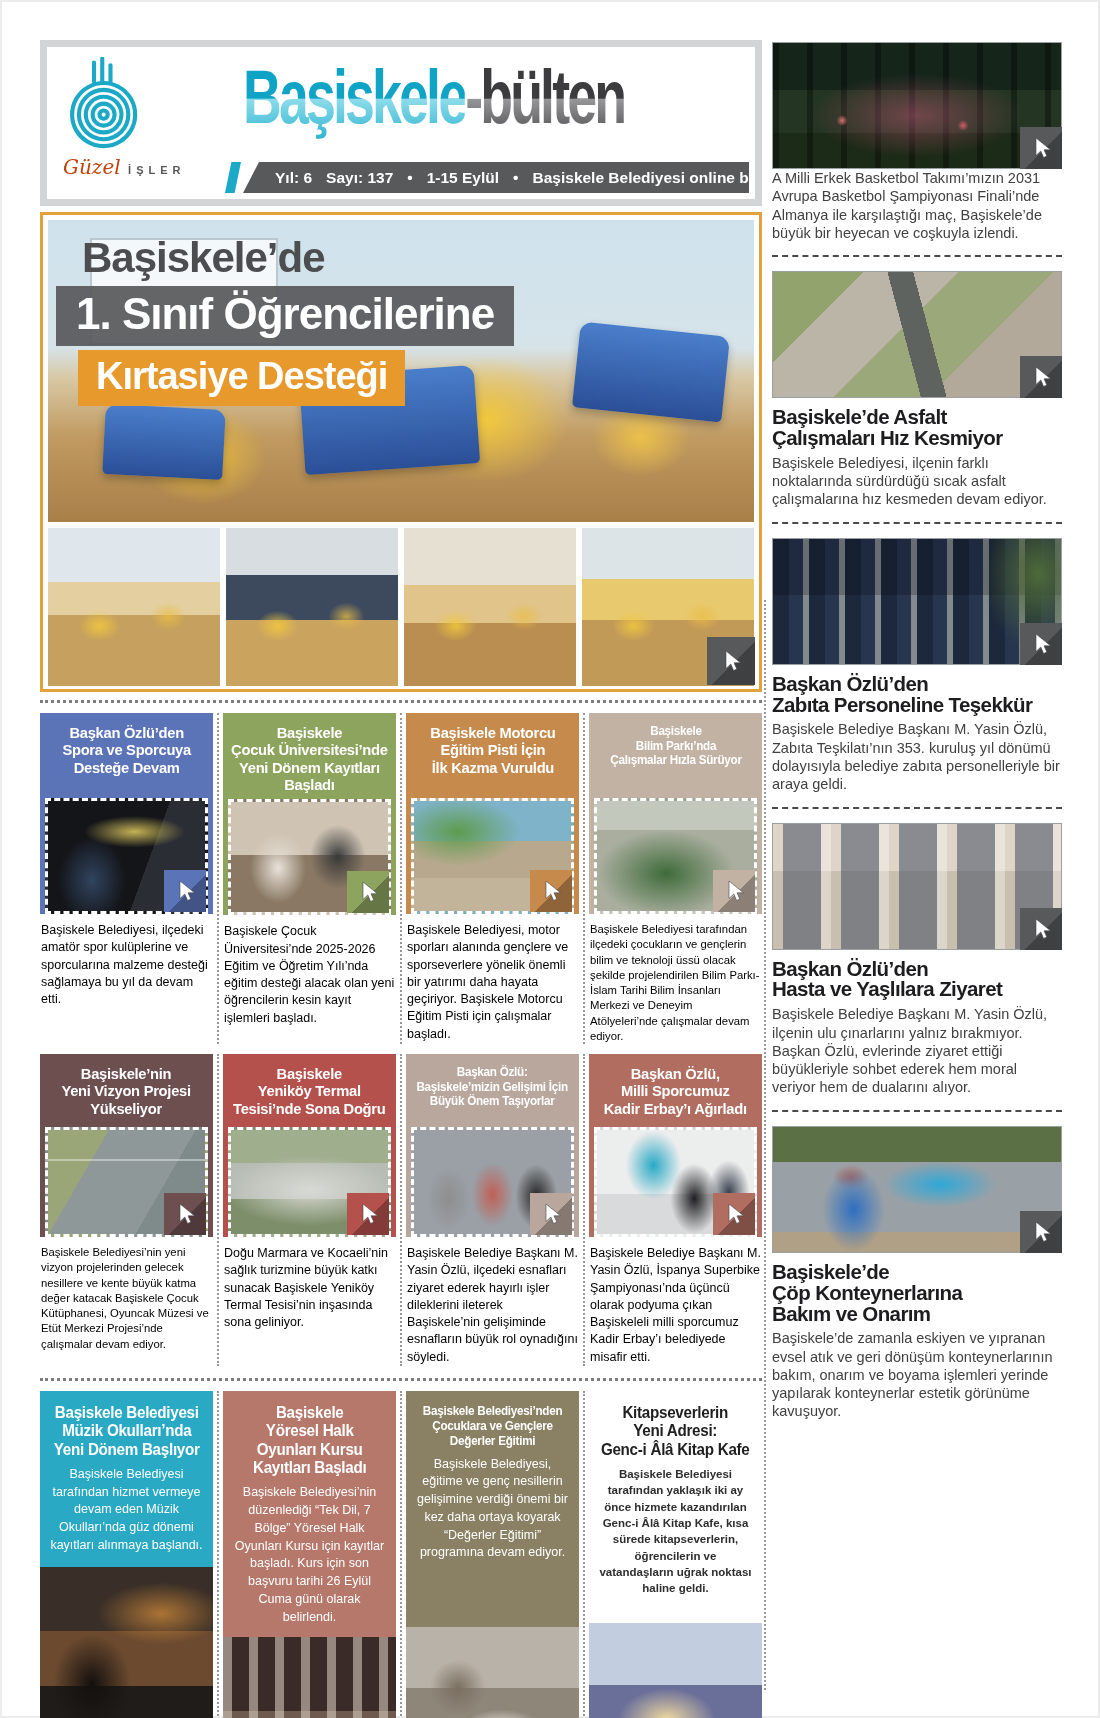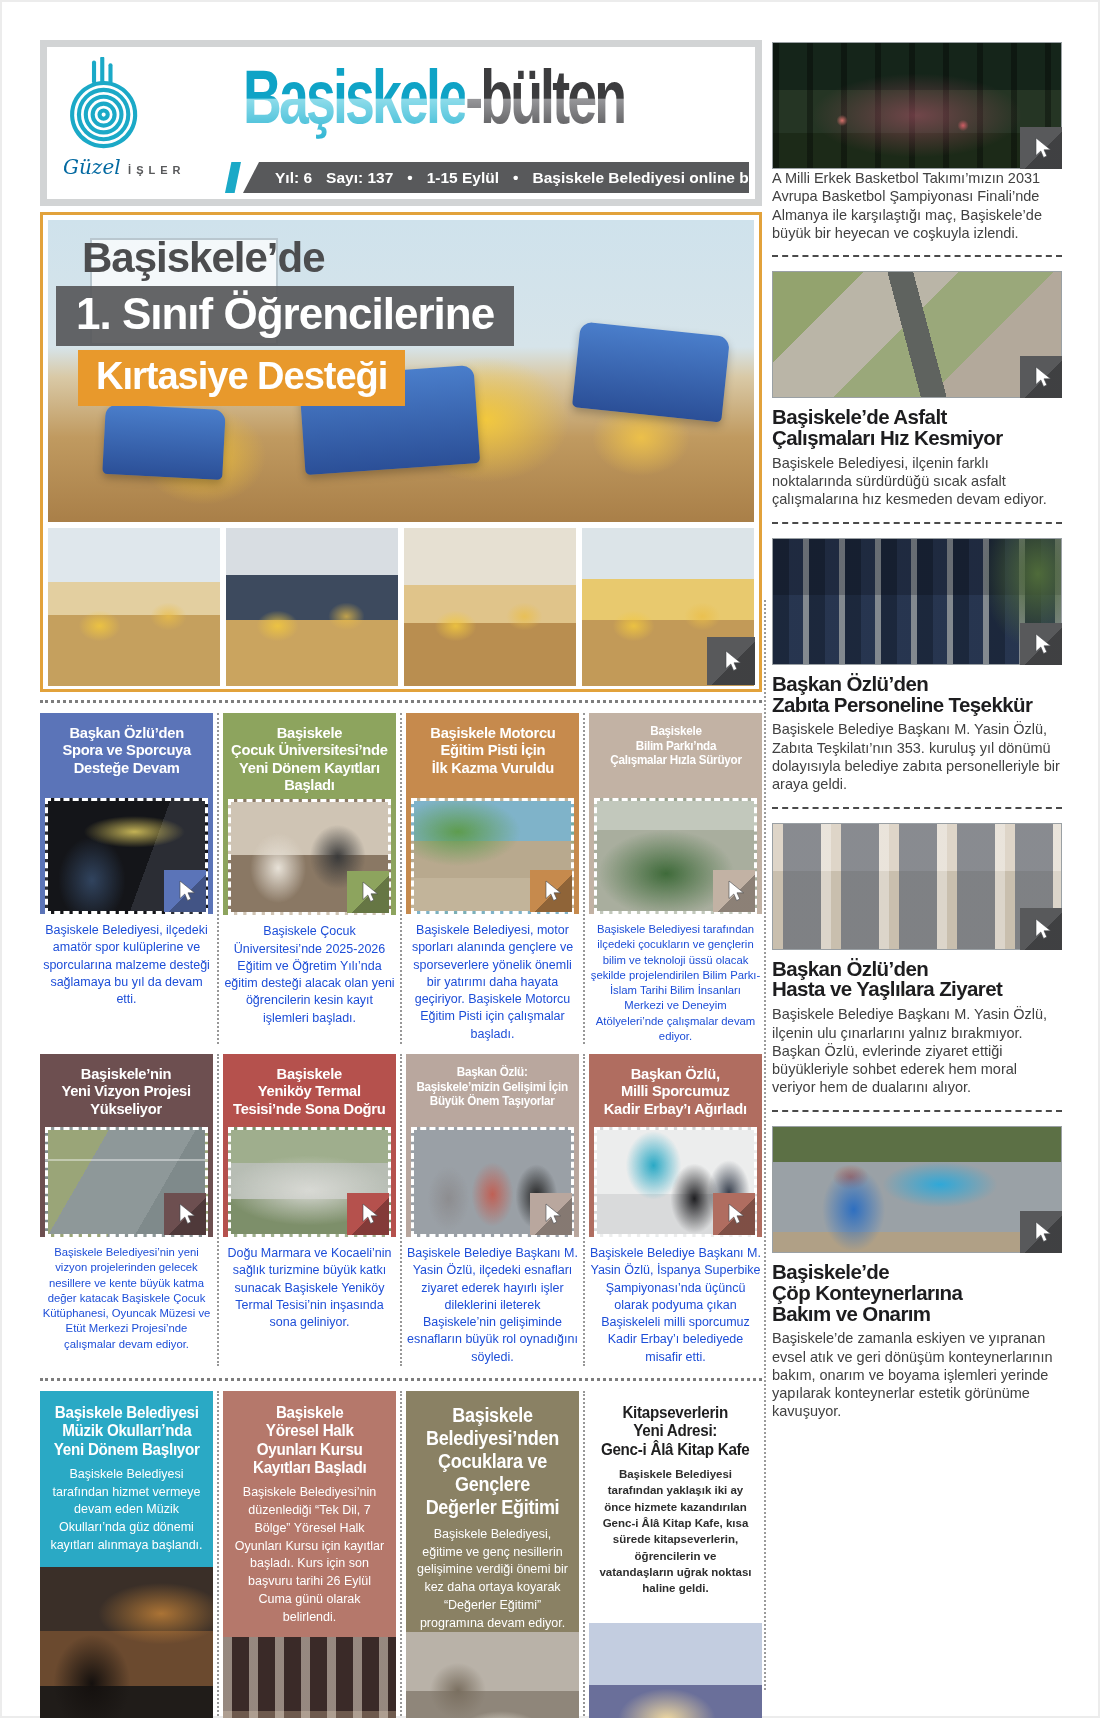--- a/index.html
+++ b/index.html
@@ -5,21 +5,21 @@
   html,body{margin:0;padding:0;background:#fff;}
   .page{position:relative;width:1100px;height:1718px;background:#fff;overflow:hidden;
         font-family:"Liberation Sans",sans-serif;color:#222;box-shadow:inset 0 0 0 2px #ececec;}
 
   
   .hbox{position:absolute;left:40px;top:40px;width:722px;height:166px;background:#fff;
         border:7px solid #d2d4d5;box-sizing:border-box;}
   .logo-block{position:absolute;left:16px;top:10px;width:190px;}
   .fp{display:block;}
   .logo-text{margin-top:2px;white-space:nowrap;}
-  .lg-script{font-family:"DejaVu Serif",serif;font-style:italic;font-size:20px;color:#0369a1;}
+  .lg-script{font-family:"DejaVu Serif",serif;font-style:italic;font-size:20px;color:#c2410c;}
   .lg-caps{font-size:11px;letter-spacing:5px;color:#58595b;font-weight:bold;margin-left:3px;}
   .brand{position:absolute;left:196px;top:6px;margin:0;font-size:56px;font-weight:bold;
          letter-spacing:-3px;white-space:nowrap;transform:scale(.96,1.34);transform-origin:left top;}
   .brand-a{background:linear-gradient(180deg,#0fa3c6 0%,#0fa3c6 52%,#8edcea 53%,#2fb5d3 100%);
            -webkit-background-clip:text;background-clip:text;color:transparent;}
   .brand-b{background:linear-gradient(180deg,#3c3c3e 0%,#3c3c3e 52%,#97979a 53%,#4a4a4c 100%);
            -webkit-background-clip:text;background-clip:text;color:transparent;}
   .issue-bar{position:absolute;left:196px;bottom:6px;right:6px;height:31px;background:#58595b;
              clip-path:polygon(16px 0,100% 0,100% 100%,0 100%);display:flex;align-items:center;
              gap:14px;padding-left:32px;box-sizing:border-box;color:#fff;font-weight:bold;font-size:15.5px;white-space:nowrap;}
@@ -100,31 +100,31 @@
   .grow{display:flex;margin-top:10px;}
   .gcol{width:172px;flex:1 1 0;min-width:0;}
   .vsep{width:0;border-left:2px dotted #979797;margin:0 4px;}
   .cardA{background:var(--ac);}
   .cA-title{color:#fff;font-weight:bold;font-size:15.5px;line-height:1.12;text-align:center;
             padding:11px 2px 0;min-height:68px;letter-spacing:-.3px;}
   .cA-title .tsp{display:inline-block;transform:scaleX(.95);white-space:pre-line;}
   .cA-title.sm{font-size:13px;}
   .cA-title.sm .tsp{transform:scaleX(.9);}
   .cA-photo{position:relative;height:110px;margin:6px 5px -50px;border:3px dashed #fff;background:#ccc;z-index:2;}
-  .cA-body{margin:58px 1px 0;font-size:12.5px;line-height:1.38;color:#1d4ed8;text-align:center;}
+  .cA-body{margin:58px 1px 0;font-size:12.5px;line-height:1.38;color:#000000;}
   .cA-body.sm{font-size:11.3px;line-height:1.35;}
   .r2 .cA-title{min-height:56px;}
   .r2 .cA-photo{height:104px;margin-bottom:-46px;}
   .r2 .cA-body{margin-top:54px;}
 
   .cardB{background:var(--ac);height:388px;display:flex;flex-direction:column;overflow:hidden;}
   .cB-title{color:#fff;font-weight:bold;font-size:16px;line-height:1.15;text-align:center;
             padding:13px 2px 7px;letter-spacing:-.3px;}
   .cB-title .tsp{display:inline-block;transform:scaleX(.95);white-space:pre-line;}
-  .cB-title.sm{font-size:20px;}
+  .cB-title.sm{font-size:13px;}
   .cB-title.sm .tsp{transform:scaleX(.9);}
   .cB-body{color:#fff;font-size:12.5px;line-height:1.42;text-align:center;margin:0;padding:0 9px;}
   .photoB{margin-top:auto;position:relative;}
   .cardB.light{background:#fff;}
   .cardB.light .cB-title{color:#1f1f20;}
   .cardB.light .cB-body{color:#2e2e2e;font-weight:bold;font-size:11.5px;}
 
   .p-g1{background:radial-gradient(70px 22px at 55% 28%,rgba(214,195,92,.9),rgba(214,195,92,0) 72%),
         radial-gradient(48px 62px at 28% 72%,#31445f,rgba(49,68,95,0) 70%),
         linear-gradient(110deg,#141519 0 62%,#2b2d34 62%);}

